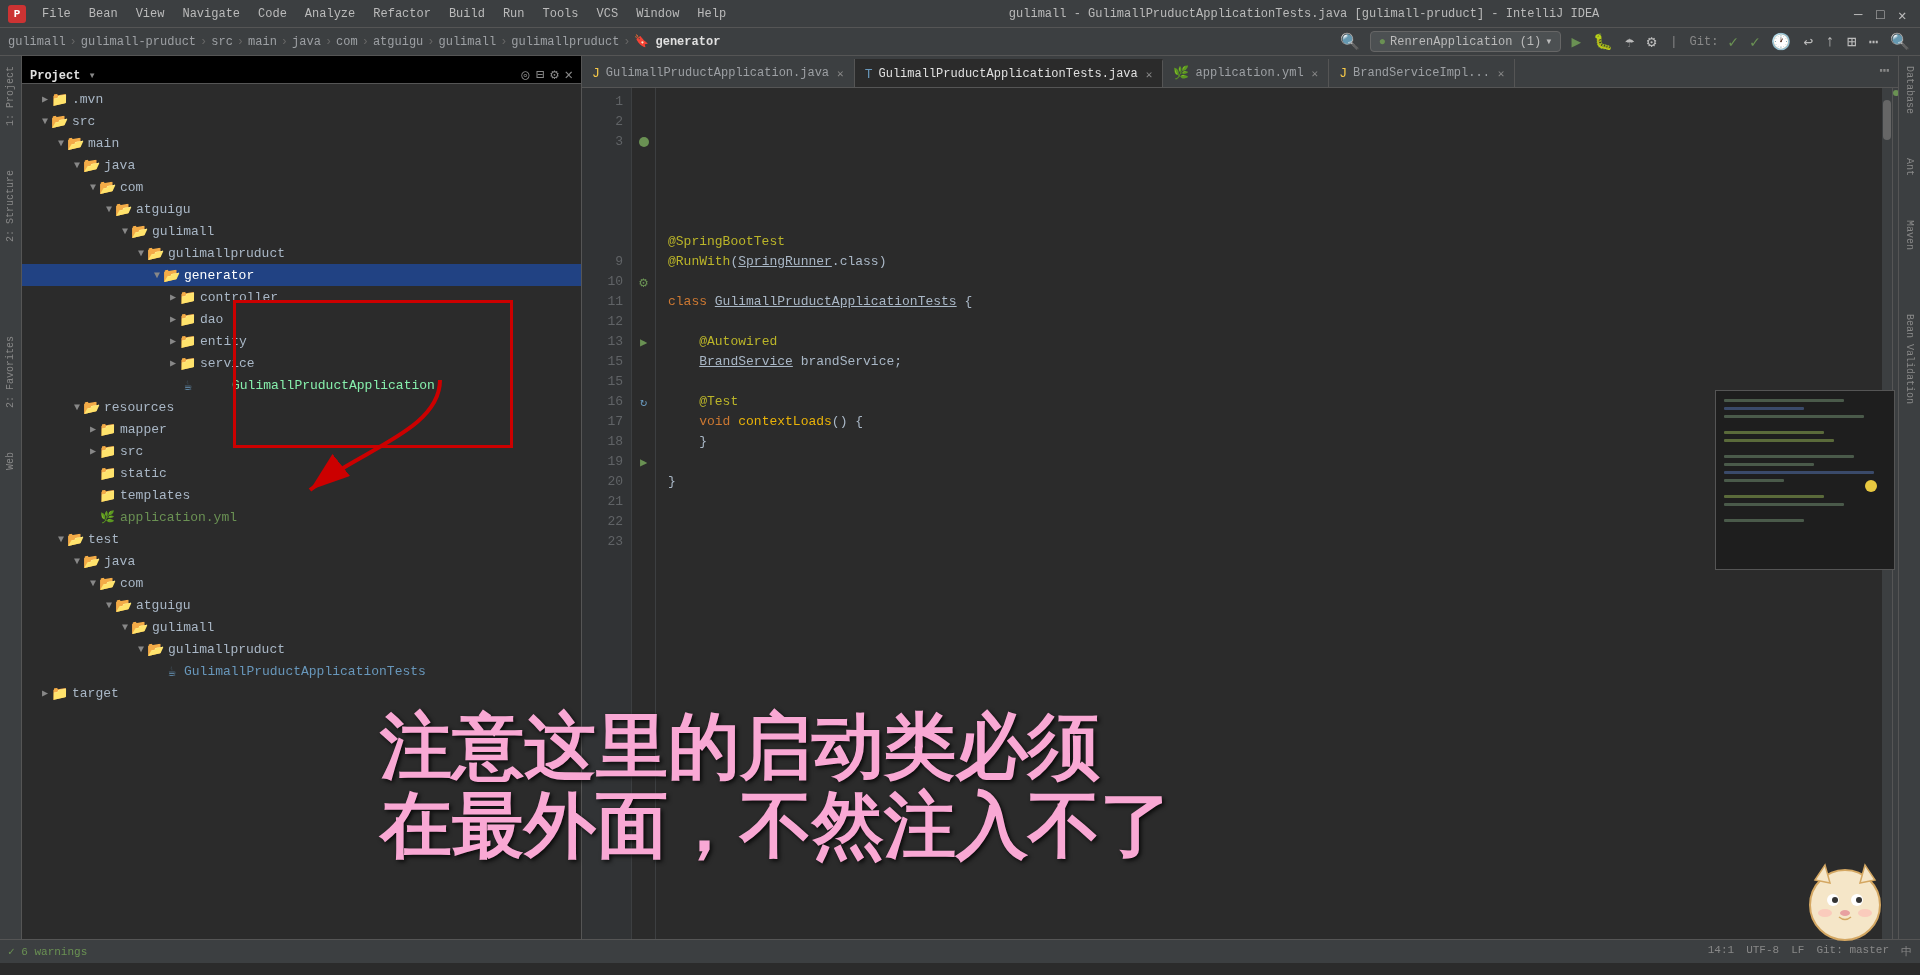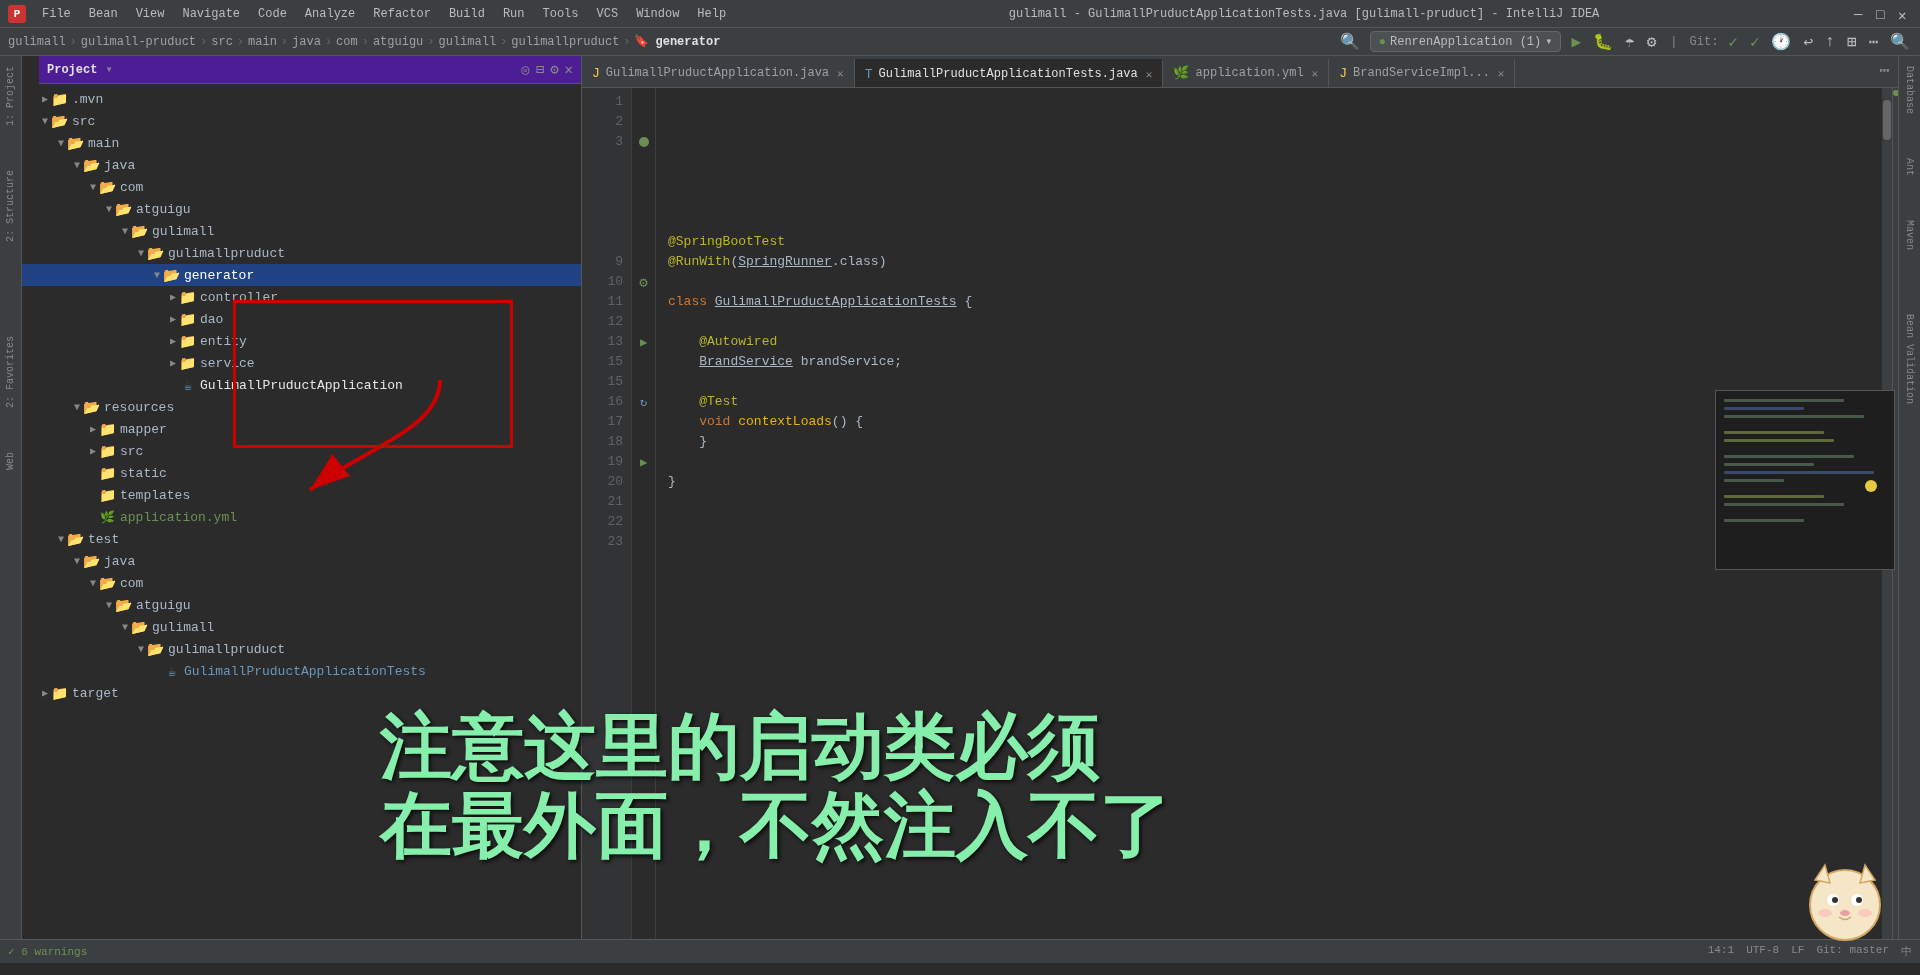--- a/index.html
+++ b/index.html
@@ -140,29 +140,28 @@
     #project-panel {
       width: 560px;
       background: #2b2b2b;
       border-right: 1px solid #555;
       display: flex;
       flex-direction: column;
       overflow: hidden;
     }
     #project-panel-header {
       height: 28px;
-      background: #4c1d95;
-      display: flex;
-      align-items: center;
+      background: #000000;
+      display: flex;
+      align-items: flex-end;
       padding: 0 8px;
       border-bottom: 1px solid #555;
       font-size: 12px;
       color: #bbb;
       gap: 8px;
-      margin-left: 17px;
     }
     #project-panel-header .panel-icons { margin-left: auto; display: flex; gap: 6px; }
     #project-panel-header .pi { cursor: pointer; color: #888; font-size: 14px; }
 
     
     #file-tree {
       flex: 1;
       overflow-y: auto;
       padding: 4px 0;
     }
@@ -330,21 +329,21 @@
     #status-bar .status-right { margin-left: auto; display: flex; gap: 12px; align-items: flex-start; }
     #status-bar .status-green { color: #6a9153; }
 
     
     #overlay-text {
       position: absolute;
       bottom: 110px;
       left: 380px;
       font-size: 72px;
       font-weight: 900;
-      color: #86efac;
+      color: #f9a8d4;
       text-shadow: 2px 2px 4px rgba(0,0,0,0.8);
       z-index: 20;
       pointer-events: none;
       line-height: 1.1;
       font-family: 'SimHei', 'Microsoft YaHei', sans-serif;
     }
 
     
     #arrow-container {
       position: absolute;
@@ -564,21 +563,21 @@
 
       <div class="tree-item" style="padding-left:144px;">
         <span class="arrow">▶</span>
         <span class="icon folder-icon">📁</span>
         <span class="label">service</span>
       </div>
 
       <div class="tree-item" style="padding-left:144px;">
         <span class="arrow" style="width:14px;"></span>
         <span class="icon" style="color:#6897bb;font-size:14px;">☕</span>
-        <span class="label" style="color:#e5e5e5;">GulimallPruductApplication</span>
+        <span class="label" style="color:#86efac;margin-left:32px;">GulimallPruductApplication</span>
       </div>
 
       <div class="tree-item" style="padding-left:48px;">
         <span class="arrow">▼</span>
         <span class="icon folder-icon">📂</span>
         <span class="label">resources</span>
       </div>
 
       <div class="tree-item" style="padding-left:64px;">
         <span class="arrow">▶</span>

